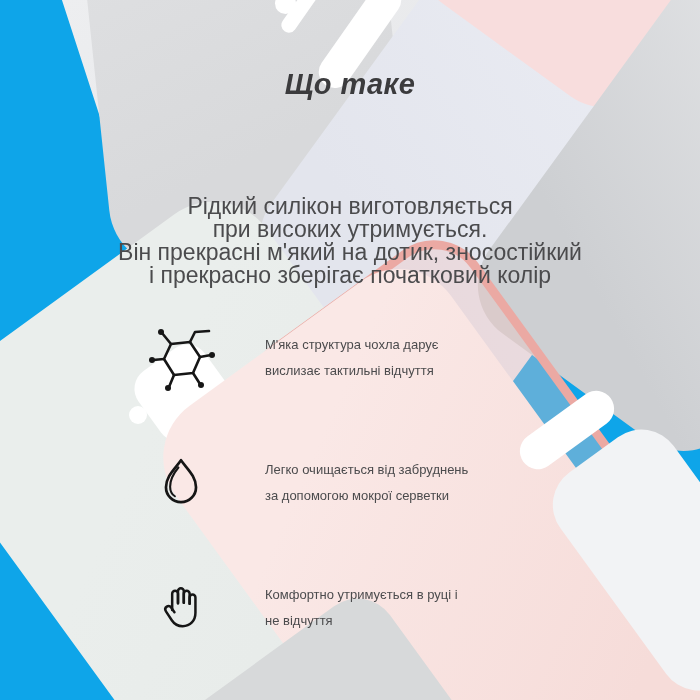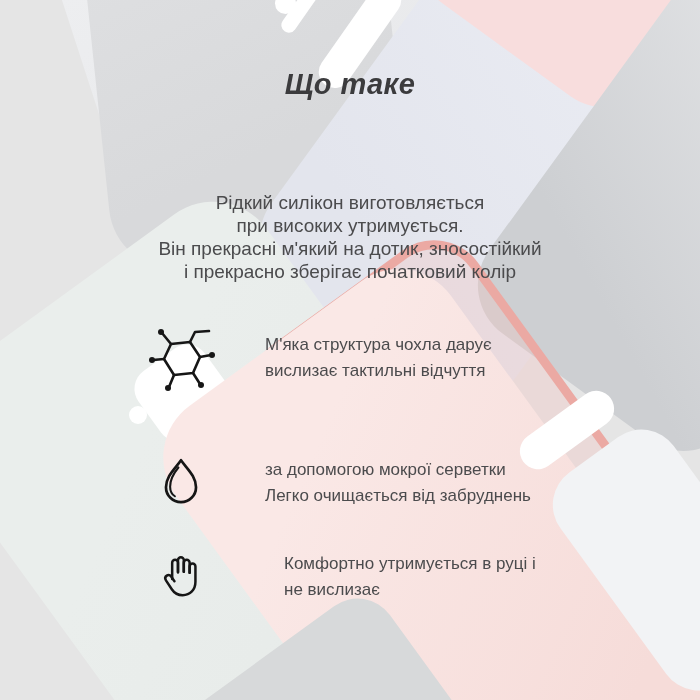--- a/index.html
+++ b/index.html
@@ -1,17 +1,17 @@
 <!DOCTYPE html>
 <html><head>
 <meta charset="utf-8">
 <style>
   html,body{margin:0;padding:0;}
   body{font-family:"Liberation Sans","DejaVu Sans",sans-serif;background:#ffffff;}
-  .canvas{position:relative;width:700px;height:700px;overflow:hidden;background:#e5e5e5;}
+  .canvas{position:relative;width:700px;height:700px;overflow:hidden;background:#0ea5e9;}
 
   
   .bg{position:absolute;inset:0;z-index:0;pointer-events:none;}
   .case{position:absolute;}
   .case-a{left:60px;top:-420px;width:430px;height:760px;border-radius:70px;
           background:linear-gradient(165deg,#f0f1f3 20%,#e7e8ea 80%);transform:rotate(-18deg);}
   .case-b{left:88px;top:-260px;width:300px;height:520px;border-radius:64px;
           background:linear-gradient(160deg,#e2e3e5 10%,#d8d9db 75%);transform:rotate(-6deg);}
   .deco-dot-top{left:275px;top:-7px;width:21px;height:21px;border-radius:50%;background:#ffffff;}
   .deco-pill-1{left:292px;top:-16px;width:15px;height:52px;border-radius:8px;background:#ffffff;transform:rotate(35deg);}
@@ -33,25 +33,25 @@
   .cam-pill{left:513px;top:412px;width:108px;height:36px;border-radius:18px;background:#ffffff;transform:rotate(-36deg);}
   .streak{left:600px;top:430px;width:140px;height:260px;border-radius:40px;background:#f2f3f5;transform:rotate(-36deg);}
   .case-i{left:190px;top:640px;width:260px;height:200px;border-radius:40px;background:#d7d9da;transform:rotate(-36deg);}
 
   
   .content{position:absolute;inset:0;z-index:1;}
   .title{position:absolute;top:50px;left:0;width:100%;text-align:center;
          font-style:italic;font-weight:800;font-size:29px;line-height:31px;
          color:#3b3b3d;letter-spacing:0.5px;}
   .intro{position:absolute;top:172px;left:0;width:100%;text-align:center;
-         font-size:19px;line-height:23px;font-weight:500;color:#4b4b4d;}
+         font-size:23px;line-height:23px;font-weight:500;color:#4b4b4d;}
   .feature{position:absolute;left:143px;display:flex;align-items:center;}
-  .f1{top:318px;}  .f2{top:443px;}  .f3{top:537px;gap:19px;}
+  .f1{top:318px;}  .f2{top:443px;}  .f3{top:568px;}
   .icon-box{width:76px;height:80px;display:flex;align-items:center;justify-content:center;flex:0 0 76px;}
-  .f-text{margin-left:46px;font-size:17px;line-height:26px;font-weight:500;color:#4b4b4d;white-space:nowrap;}
+  .f-text{margin-left:46px;font-size:13px;line-height:26px;font-weight:500;color:#4b4b4d;white-space:nowrap;}
   .line{display:block;}
   svg{display:block;}
 </style>
 </head>
 <body>
 
 <div class="canvas">
 
   <div class="bg">
     <div class="case case-a"></div>
@@ -111,34 +111,34 @@
     </div>
 
     <div class="feature f2">
       <div class="icon-box">
         <svg width="58" height="58" viewBox="0 0 56 56" fill="none" stroke="#161616" stroke-width="2.6" stroke-linecap="round" stroke-linejoin="round">
           <path d="M28 6 C22 14.5 13.5 21.5 13.5 32 a14.5 14.5 0 0 0 29 0 C42.5 21.5 34 14.5 28 6 Z"></path>
           <path stroke-width="2" d="M25.5 13 C20.5 19 17.5 24.5 17.5 31.5 c0 4.4 2 7.6 4.6 9.3"></path>
         </svg>
       </div>
       <div class="f-text">
+        <span class="line">Легко очищається від забруднень</span>
         <span class="line">за допомогою мокрої серветки</span>
-        <span class="line">Легко очищається від забруднень</span>
       </div>
     </div>
 
     <div class="feature f3">
       <div class="icon-box">
         <svg width="54" height="54" viewBox="0 0 52 52" fill="none" stroke="#161616" stroke-width="2.4" stroke-linecap="round" stroke-linejoin="round">
           <path d="M17.5 28 V12.2 a2.8 2.8 0 0 1 5.6 0 V21.5"></path>
           <path d="M23.1 21.5 V9.8 a2.8 2.8 0 0 1 5.6 0 V21"></path>
           <path d="M28.7 21 v-8.8 a2.8 2.8 0 0 1 5.6 0 V22"></path>
           <path d="M34.3 22 v-6.2 a2.8 2.8 0 0 1 5.6 0 v14.8 c0 7.6 -5 12.9 -12.3 12.9 c-4.8 0 -7.8 -1.7 -10.3 -5.5 l-5.8 -8.7 c-1.1 -1.7 -0.7 -3.6 0.8 -4.6 c1.4 -0.9 3.2 -0.5 4.4 1.1 l3 4.2"></path>
         </svg>
       </div>
       <div class="f-text">
         <span class="line">Комфортно утримується в руці і</span>
-        <span class="line">не вислизає</span>
+        <span class="line">не відчуття</span>
       </div>
     </div>
 
   </div>
 </div>
 
 </body></html>

